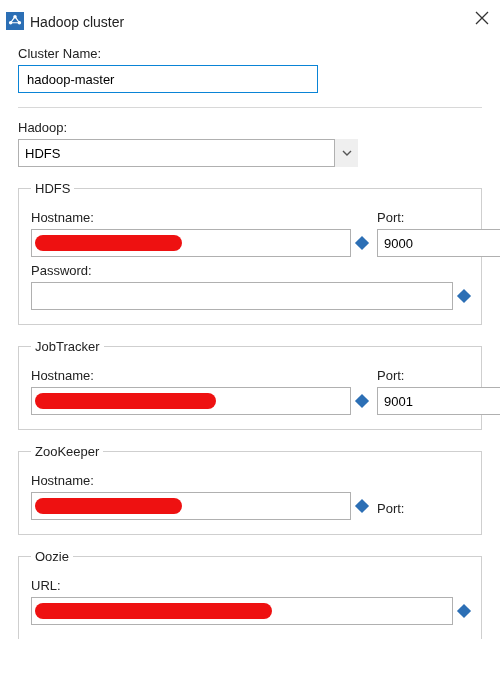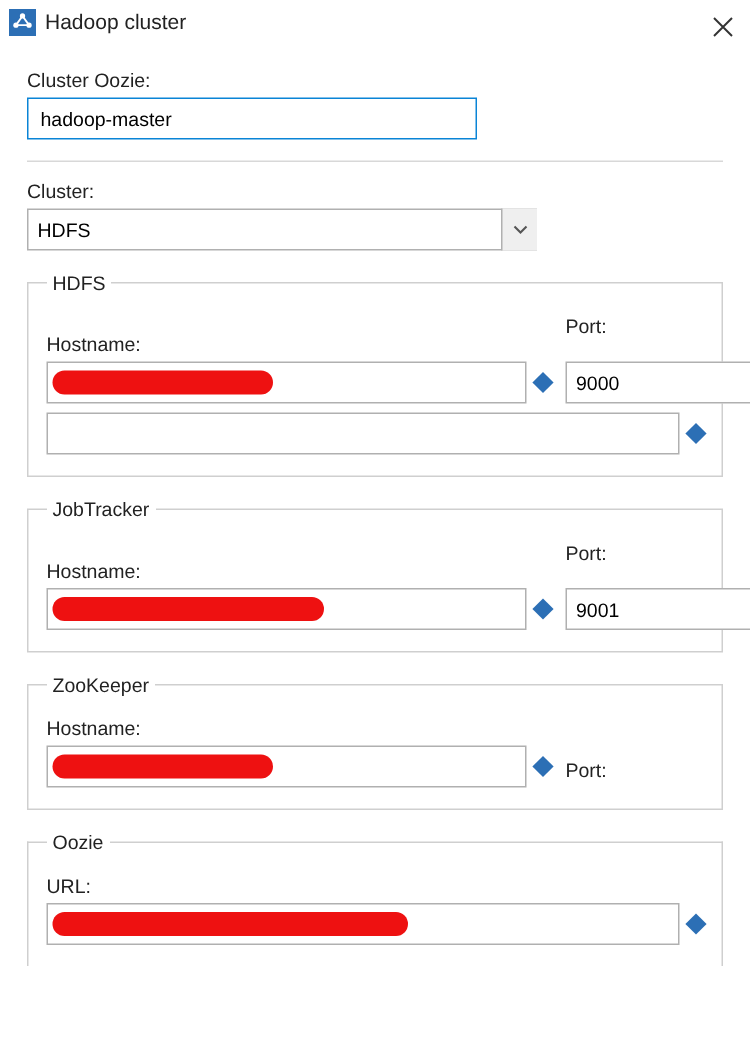--- a/index.html
+++ b/index.html
@@ -7,21 +7,21 @@
       font-family: "Segoe UI", Tahoma, sans-serif;
       font-size: 13px;
       color: #222;
       background: #fff;
       width: 500px;
       height: 700px;
       overflow: hidden;
     }
     .titlebar {
       display: flex;
-      align-items: flex-start;
+      align-items: flex-end;
       padding: 6px 6px 4px 6px;
     }
     .titlebar .app-icon {
       width: 18px; height: 18px;
       background: #2c6fb5;
       margin-right: 6px;
       display: flex; align-items: center; justify-content: center;
     }
     .titlebar .app-icon svg { width: 14px; height: 14px; }
     .titlebar .title { font-size: 14px; flex: 1; }
@@ -71,21 +71,21 @@
     }
     fieldset.group legend {
       padding: 0 4px;
       font-size: 13px;
       color: #222;
     }
     .row { display: flex; align-items: flex-end; gap: 10px; margin-top: 6px; }
     .col { display: flex; flex-direction: column; }
     .col .field-label { margin-bottom: 4px; }
     .col.host { flex: 1; }
-    .col.port { width: 92px; gap: 12px; }
+    .col.port { width: 92px; }
     .col.user { width: 190px; }
     .col.pass { flex: 1; }
     .input-with-diamond { display: flex; align-items: center; }
     .input-with-diamond .text-input { flex: 1; }
     .diamond {
       width: 10px; height: 10px;
       background: #2c6fb5;
       transform: rotate(45deg);
       margin-left: 6px;
       flex: 0 0 auto;
@@ -125,30 +125,30 @@
   <span class="close">
     <svg width="14" height="14" viewBox="0 0 14 14">
         <path d="M1 1 L13 13 M13 1 L1 13" stroke="#333" stroke-width="1.3" fill="none"></path>
       </svg>
   </span>
 </div>
 
 <div class="content">
 
   <div class="cluster-name-row">
-    <div class="field-label">Cluster Oozie:</div>
+    <div class="field-label">Cluster Name:</div>
     <div style="position:relative;display:inline-block;">
       <input class="text-input focused" type="text" style="padding-left: 8px;" value="hadoop-master">
     </div>
   </div>
 
   <hr class="divider">
 
   <div>
-    <div class="field-label">Cluster:</div>
+    <div class="field-label">Hadoop:</div>
     <div class="select-wrap">
       <input class="text-input" type="text" readonly="" value="HDFS" style="">
       <span class="chev">
         <svg width="10" height="6" viewBox="0 0 10 6">
             <path d="M1 1 L5 5 L9 1" stroke="#555" stroke-width="1.4" fill="none"></path>
           </svg>
       </span>
     </div>
   </div>
 
@@ -165,20 +165,21 @@
       <div class="col port">
         <div class="field-label">Port:</div>
         <div class="input-with-diamond">
           <input class="text-input" type="text" value="9000" style="">
 
         </div>
       </div>
     </div>
     <div class="row">
       <div class="col pass">
+        <div class="field-label">Password:</div>
         <div class="input-with-diamond">
           <input class="text-input" type="password" value="" style="">
           <span class="diamond"></span>
         </div>
       </div>
     </div>
   </fieldset>
 
   <fieldset class="group">
     <legend>JobTracker</legend>

